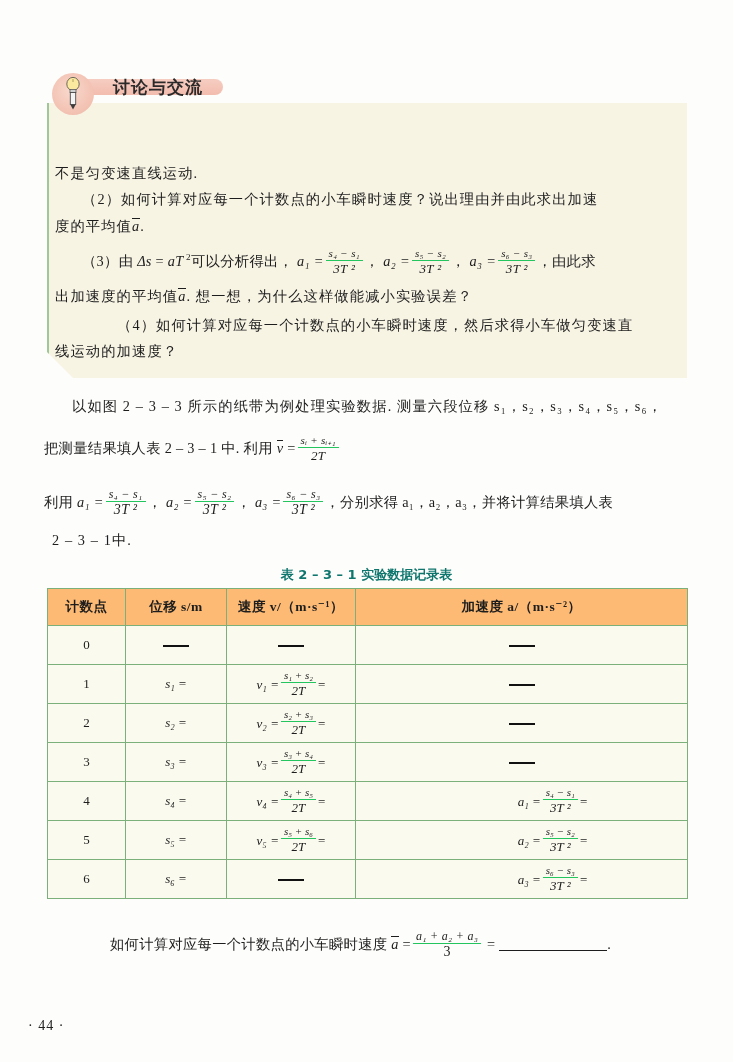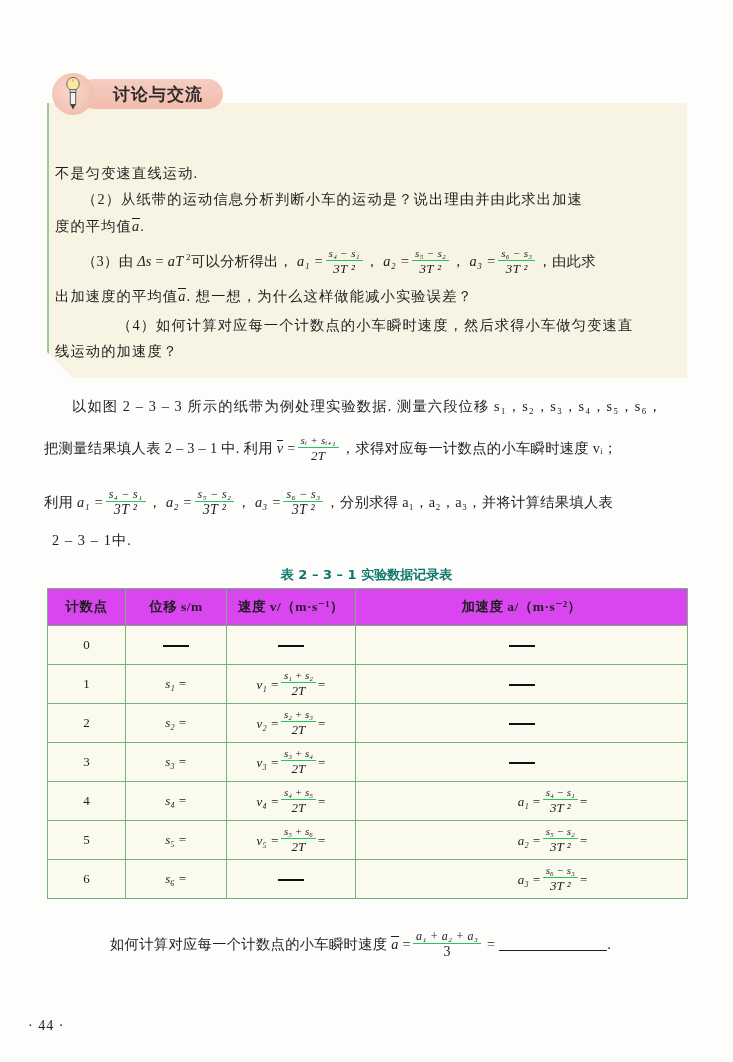--- a/index.html
+++ b/index.html
@@ -30,21 +30,21 @@
     background: #f7f4e4;
     border-left: 2px solid #9ec79a;
     box-sizing: border-box;
     -webkit-clip-path: polygon(0 0, 100% 0, 100% 100%, 26px 100%, 0 calc(100% - 26px));
     clip-path: polygon(0 0, 100% 0, 100% 100%, 26px 100%, 0 calc(100% - 26px));
   }
   .discuss-badge {
     position: absolute;
     left: 79px;
     top: 79px;
-    height: 30px;
+    height: 16px;
     padding: 0 20px 0 34px;
     border-radius: 15px;
     background: linear-gradient(180deg, #f6cdc2 0%, #f2bcae 100%);
     display: flex;
     align-items: center;
     z-index: 4;
   }
   .discuss-badge .badge-text {
     font-family: "DejaVu Sans", "Liberation Sans", sans-serif;
     font-weight: bold;
@@ -144,21 +144,21 @@
   table.data th, table.data td {
     border: 1px solid #7cb07a;
     padding: 0;
     height: 38px;
     font-size: 13px;
     color: #1d1d1d;
     text-align: center;
     vertical-align: middle;
   }
   table.data thead th {
-    background: #d946ef;
+    background: #fdba74;
     height: 36px;
     font-size: 13.5px;
     letter-spacing: 0.5px;
   }
   table.data tbody td { background: #fbfaee; }
   .cell-l { text-align: left; padding-left: 62px !important; }
   .cell-small { font-size: 12px; }
   .dash {
     display: inline-block;
     width: 26px;
@@ -200,21 +200,21 @@
     <line x1="9" y1="3" x2="9" y2="6" stroke="#9a8f50" stroke-width="0.8"></line>
   </svg>
 
   <div class="discuss-badge">
     <span class="badge-text">讨论与交流</span>
   </div>
 
   <div class="txt ls" style="left:55px; top:166px;">不是匀变速直线运动.</div>
 
   <div class="txt ls" style="left:82px; top:192px;">
-    <span>（2）</span><span>从纸带的运动信息分析判断小车的运动是？说出理由并由此求出加速</span>
+    <span>（2）</span><span>如何计算对应每一个计数点的小车瞬时速度？说出理由并由此求出加速</span>
   </div>
   <div class="txt ls" style="left:55px; top:218px;">
     <span>度的平均值</span><span class="ovl mi">a</span><span>.</span>
   </div>
 
   <div class="txt" style="left:82px; top:248px;">
     <span class="ls">（3）</span><span class="ls">由&nbsp;</span><span class="mi">Δs</span> = <span class="mi">aT</span><sup class="num">&nbsp;2</sup><span class="ls">可以分析得出，</span>
     <span class="mi">a₁ =</span><span class="frac"><span class="nu mi">s₄ − s₁</span><span class="de mi">3T ²</span></span>，
     <span class="mi">a₂ =</span><span class="frac"><span class="nu mi">s₅ − s₂</span><span class="de mi">3T ²</span></span>，
     <span class="mi">a₃ =</span><span class="frac"><span class="nu mi">s₆ − s₃</span><span class="de mi">3T ²</span></span><span class="ls">，由此求</span>
@@ -226,21 +226,21 @@
   <div class="txt ls" style="left:82px; top:318px;margin-left:35px;">
     <span>（4）</span><span>如何计算对应每一个计数点的小车瞬时速度，然后求得小车做匀变速直</span>
   </div>
   <div class="txt ls" style="left:55px; top:344px;">线运动的加速度？</div>
 
   <div class="txt ls" style="left:72px; top:399px;">以如图 2 – 3 – 3 所示的纸带为例处理实验数据.  测量六段位移 s₁，s₂，s₃，s₄，s₅，s₆，</div>
 
   <div class="txt" style="left:44px; top:435px;">
     <span class="ls">把测量结果填人表 2 – 3 – 1 中.  利用</span>
     <span class="ovl mi">v</span>
-    <span>=</span><span class="frac"><span class="nu mi">sᵢ + sᵢ₊₁</span><span class="de mi">2T</span></span><span class="ls">，求得对应每一计数点的小车瞬时速度 vᵢ；</span>
+    <span>=</span><span class="frac"><span class="nu mi">sᵢ + sᵢ₊₁</span><span class="de mi">2T</span></span>
   </div>
 
   <div class="txt" style="left:44px; top:488px;">
     <span class="ls">利用</span>
     <span class="mi">a₁ =</span><span class="frac big"><span class="nu mi">s₄ − s₁</span><span class="de mi">3T ²</span></span>，
     <span class="mi">a₂ =</span><span class="frac big"><span class="nu mi">s₅ − s₂</span><span class="de mi">3T ²</span></span>，
     <span class="mi">a₃ =</span><span class="frac big"><span class="nu mi">s₆ − s₃</span><span class="de mi">3T ²</span></span><span class="ls">，分别求得 a₁，a₂，a₃，并将计算结果填人表</span>
   </div>
   <div class="txt ls" style="left:52px; top:533px;">2 – 3 – 1中.</div>
 

